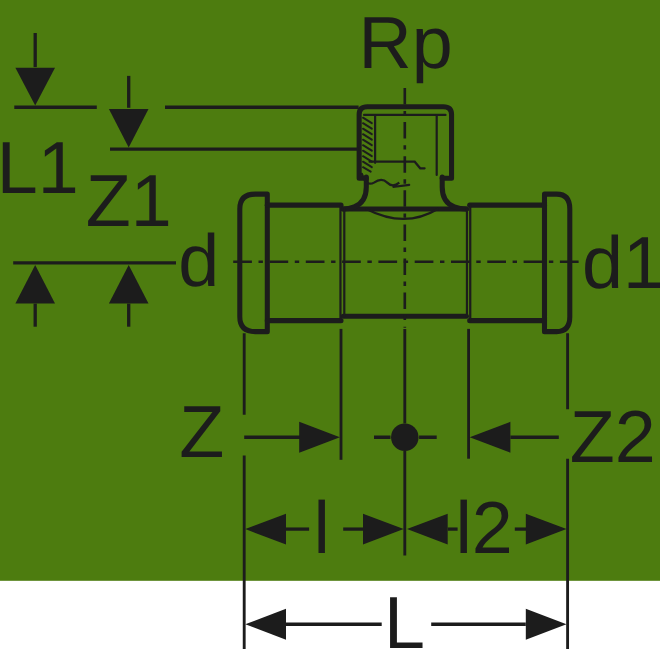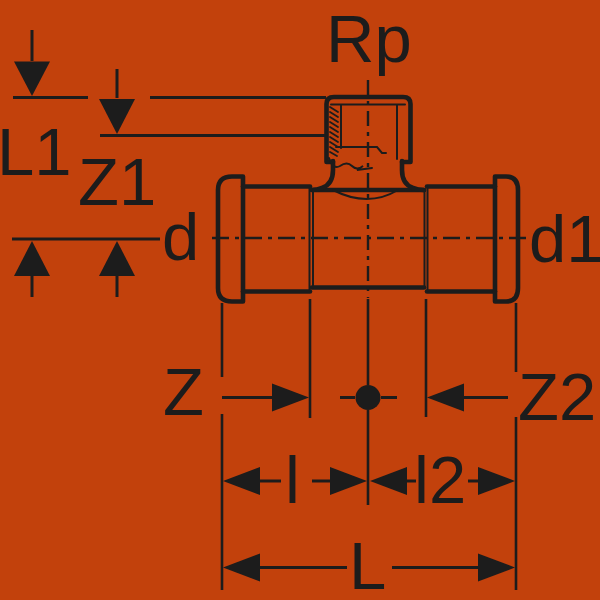--- a/index.html
+++ b/index.html
@@ -4,22 +4,22 @@
 <style>
   html,body{margin:0;padding:0;}
   body{
     width:600px;height:600px;
     background:#ffffff;
     font-family:"Liberation Sans", sans-serif;
     overflow:hidden;
   }
   .canvas{
     position:relative;
-    width:600px;height:600px;
-    background:#c2410c;
+    width:600px;height:528px;
+    background:#4d7c0f;
   }
   svg{display:block;}
   text{
     font-family:"Liberation Sans", sans-serif;
     fill:#1c1c1c;
   }
   .dim-label{font-size:67px;}
 </style>
 </head>
 <body>

